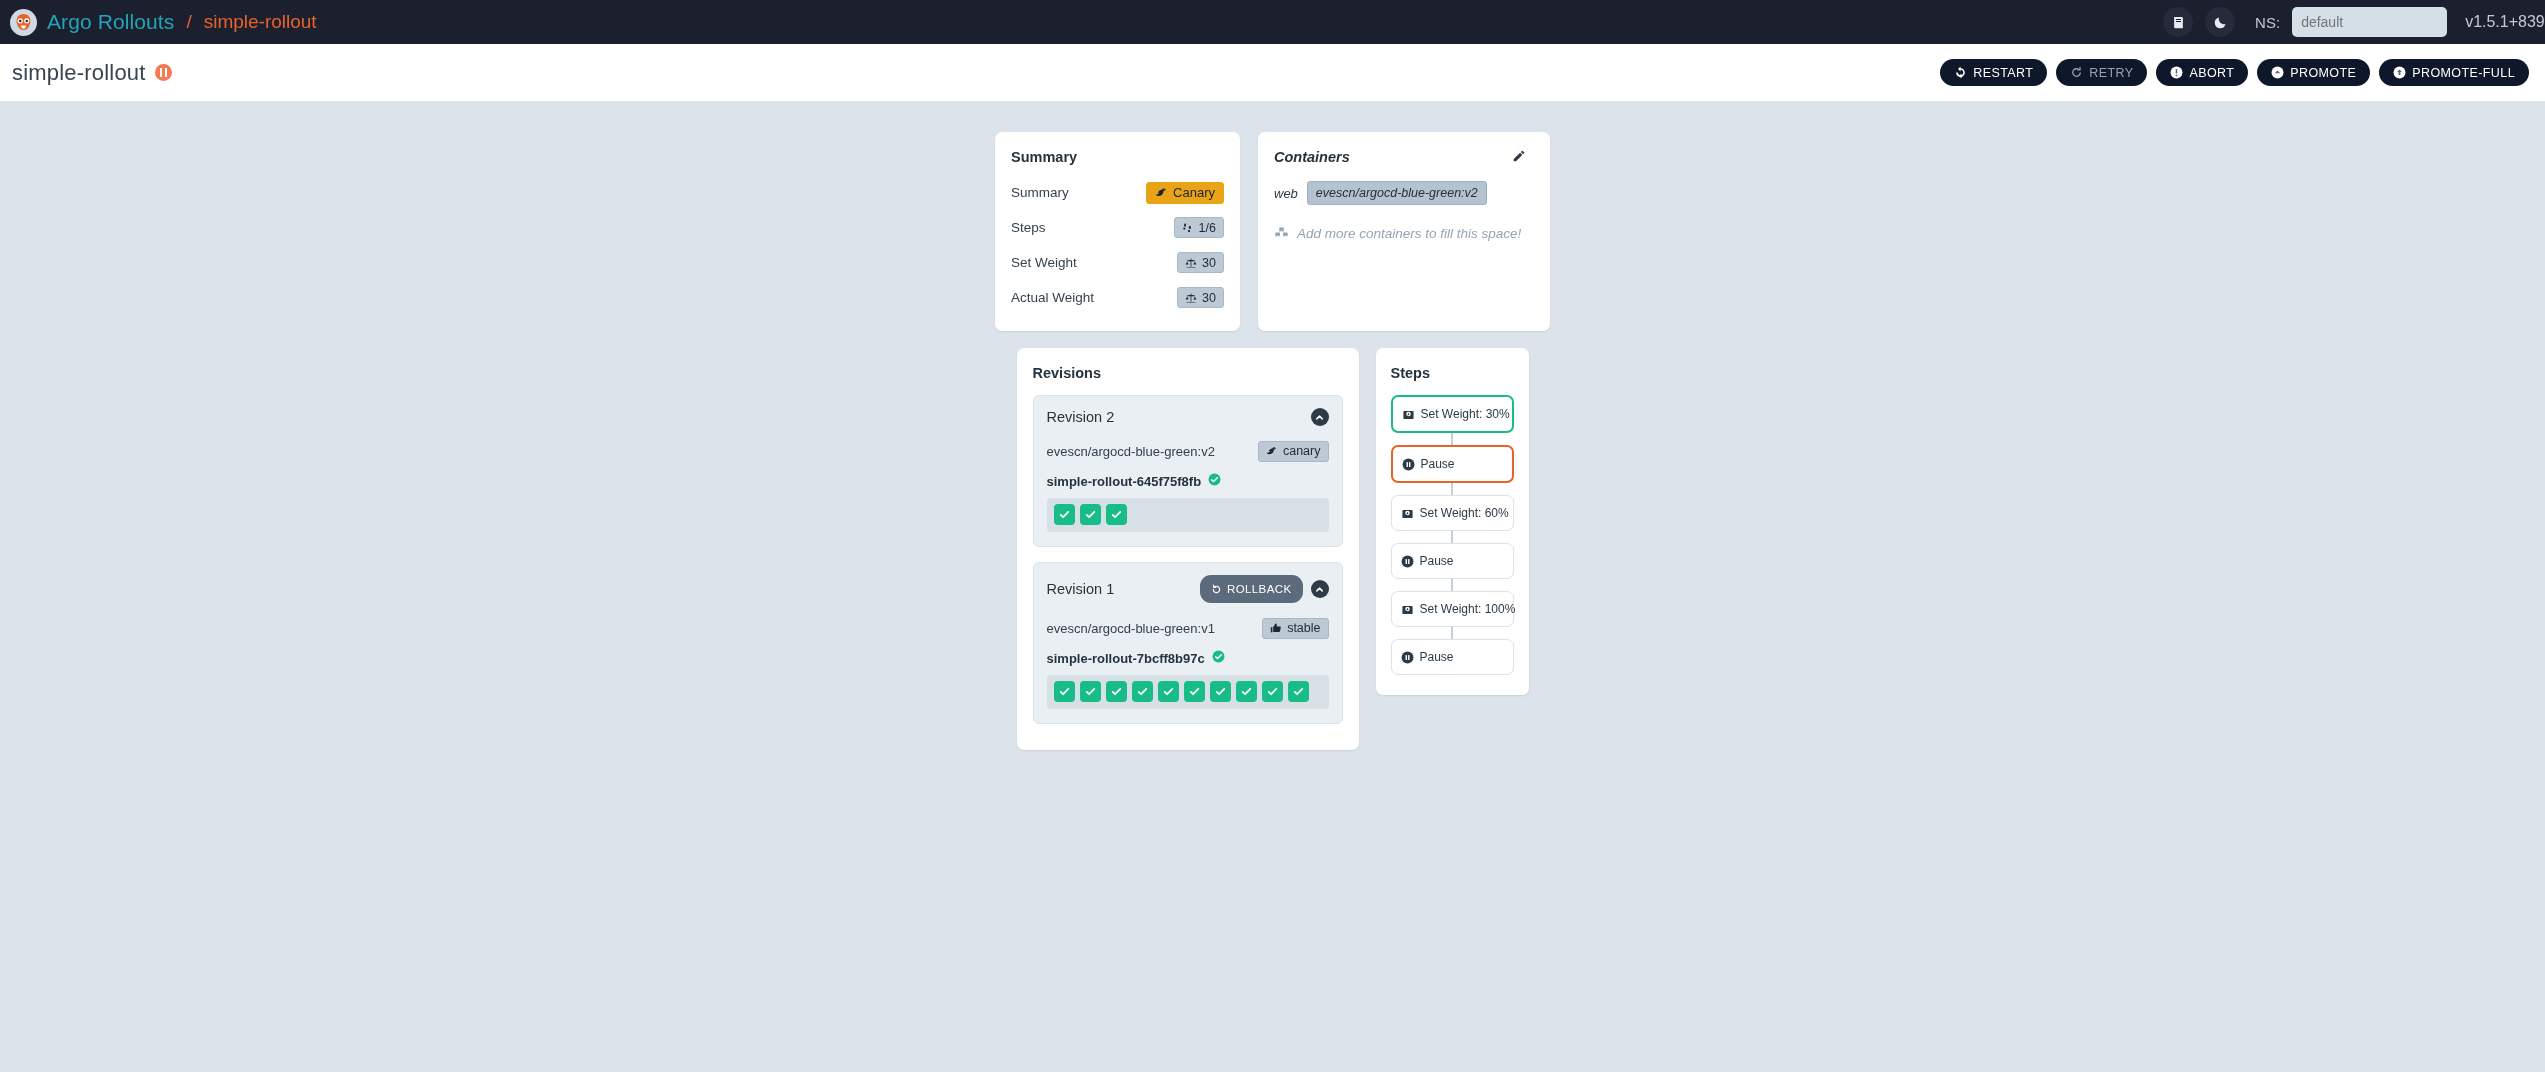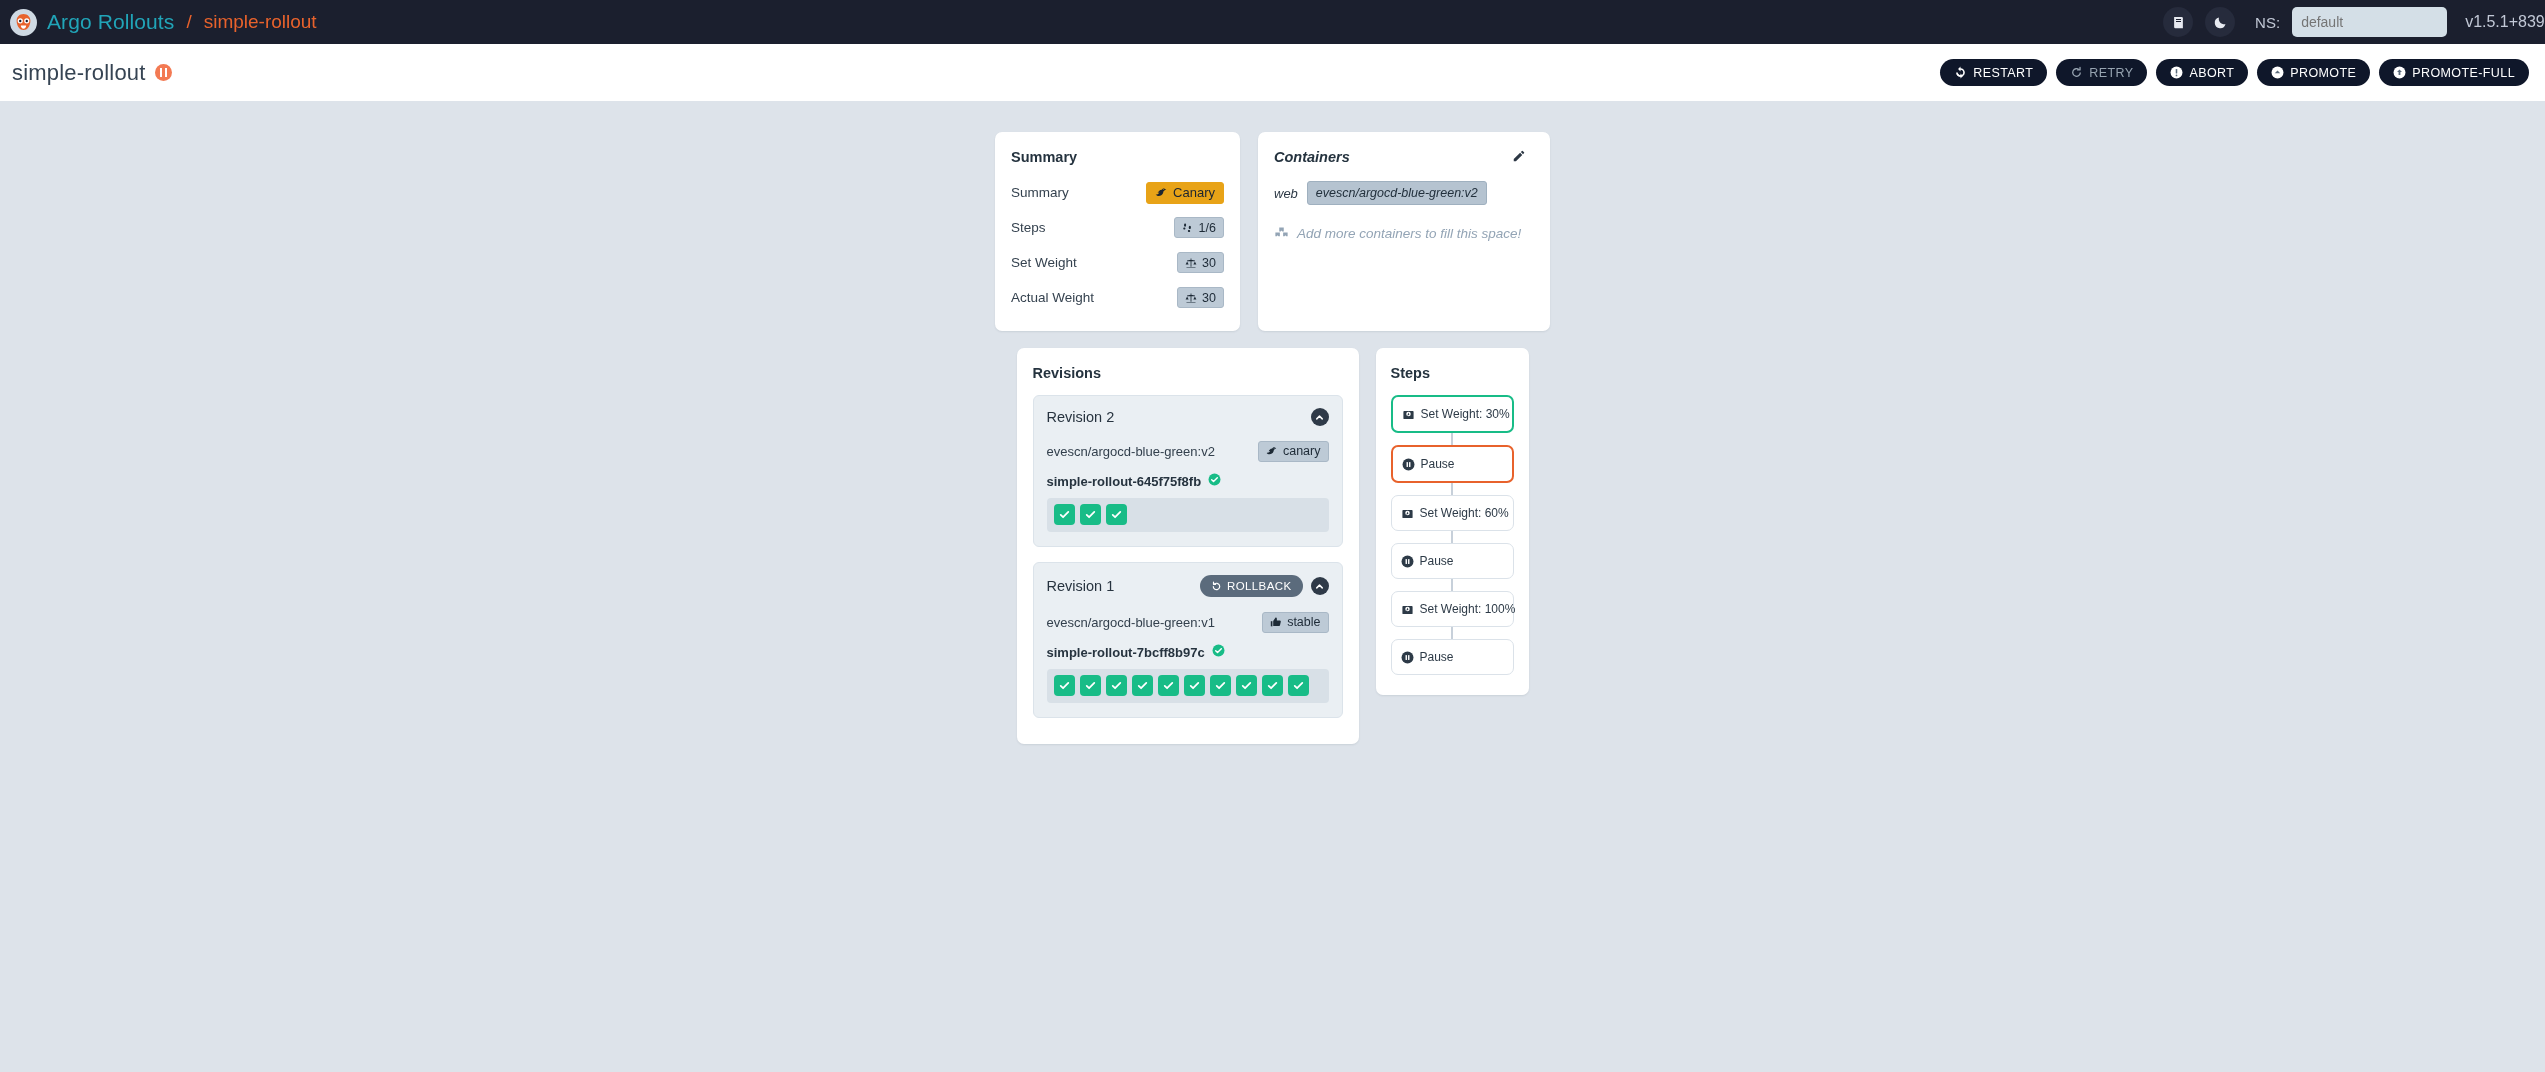--- a/index.html
+++ b/index.html
@@ -272,21 +272,21 @@
     margin-bottom: 12px;
   }
   .rev-title { font-size: 14.5px; color: #27333f; }
   .rev-head-right {
     margin-left: auto;
     display: flex;
     align-items: center;
     gap: 8px;
   }
   .rollback-btn {
-    height: 22px;
+    height: 28px;
     border: none;
     border-radius: 11px;
     background: #5b6b7c;
     color: #ffffff;
     font-family: "Liberation Sans", sans-serif;
     font-size: 11.5px;
     letter-spacing: .4px;
     padding: 0 11px;
     display: flex;
     align-items: center;

